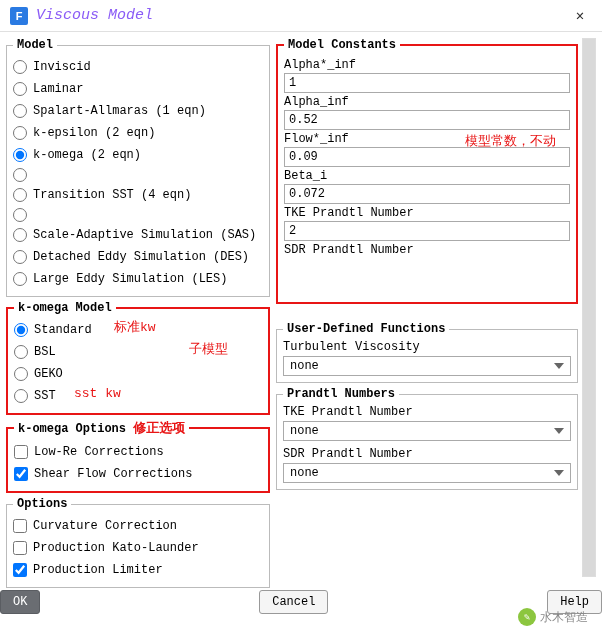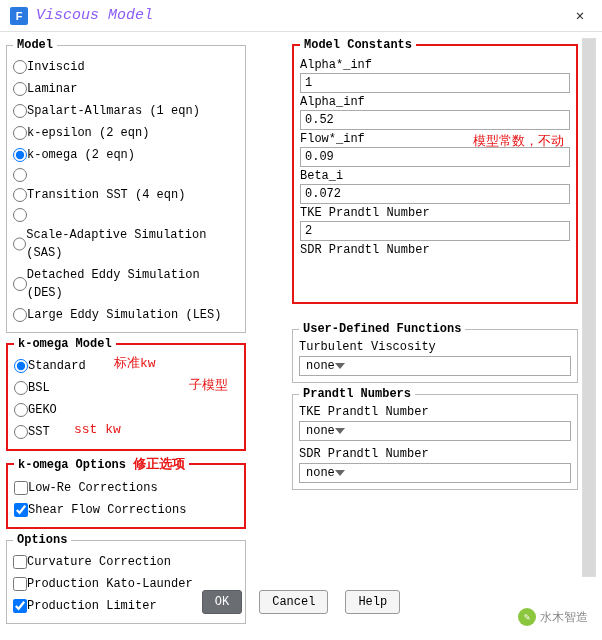--- a/index.html
+++ b/index.html
@@ -32,34 +32,35 @@
     margin-right: 8px;
   }
   .title { flex: 1; font-size: 15px; color: #8b5cf6; font-style: italic; }
   .close-btn { width: 24px; text-align: center; font-size: 14px; cursor: pointer; color: #333; }
   .content {
     display: flex;
     padding: 6px 6px 0 6px;
     gap: 6px;
     height: 545px;
   }
-  .left-col { width: 240px; display: flex; flex-direction: column; gap: 4px; }
+  .left-col { width: 264px; display: flex; flex-direction: column; gap: 4px; }
   fieldset {
     border: 1px solid #bbb;
     padding: 4px 6px 6px 6px;
     position: relative;
   }
   legend {
     font-weight: bold;
     padding: 0 4px;
     font-size: 12px;
   }
   .radio-row, .check-row {
     display: flex;
     align-items: center;
+    gap: 6px;
     padding: 2px 0;
     line-height: 18px;
     position: relative;
   }
   input[type=radio], input[type=checkbox] {
     width: 14px; height: 14px;
   }
   .red-box { border: 2px solid #e81515 !important; }
   .annot {
     position: absolute;
@@ -90,36 +91,37 @@
   }
   .scrollbar-thumb {
     width: 100%;
     height: 100%;
     background: #d9d9d9;
   }
   .udf-sel, .pn-sel {
     width: 100%;
     display: flex;
     align-items: center;
+    justify-content: space-between;
     border: 1px solid #aaa;
     padding: 2px 6px;
     background: #fff;
     margin-top: 2px;
     cursor: pointer;
   }
   .down-triangle {
     width: 0; height: 0;
     border-left: 5px solid transparent;
     border-right: 5px solid transparent;
     border-top: 6px solid #666;
   }
   .button-row {
     display: flex;
-    justify-content: center;
-    gap: 17px;
+    justify-content: space-between;
+    gap: 9px;
     padding: 12px 0;
     border-top: 1px solid transparent;
   }
   .btn {
     border: 1px solid #999;
     background: #f5f5f5;
     padding: 4px 12px;
     border-radius: 3px;
     font-family: inherit;
     font-size: 12px;
@@ -140,21 +142,21 @@
     color: #888;
     font-size: 12px;
   }
   .wm-icon {
     width: 18px; height: 18px;
     border-radius: 50%;
     background: #8cc63f;
     display: flex; align-items: center; justify-content: center;
     color: #fff; font-size: 10px;
   }
-  .right-scroll-wrap { flex:1; display:flex; gap:4px;margin-left:40px; }
+  .right-scroll-wrap { flex:1; display:flex; gap:4px; }
   .right-inner { flex:1; display:flex; flex-direction:column; gap:4px; }
 </style>
 </head>
 <body>
 
 <div class="titlebar">
   <div class="app-icon">F</div>
   <div class="title">Viscous Model</div>
   <div class="close-btn">✕</div>
 </div>
@@ -260,21 +262,21 @@
         </div>
     </fieldset>
 
   </div>
 
   <div class="right-scroll-wrap">
     <div class="right-inner">
 
       <fieldset class="red-box" style="position:relative;">
         <legend>Model Constants</legend>
-        <span class="annot" style="right:12px; top:80px;">模型常数，不动</span>
+        <span class="annot" style="right:20px; top:80px;">模型常数，不动</span>
         <div class="mc-container">
           <div class="mc-row"><label>Alpha*_inf</label><input type="text" value="1" style=""></div>
           <div class="mc-row"><label>Alpha_inf</label><input type="text" value="0.52" style=""></div>
           <div class="mc-row"><label>Flow*_inf</label><input type="text" value="0.09" style=""></div>
           <div class="mc-row"><label>Beta_i</label><input type="text" value="0.072" style=""></div>
           <div class="mc-row"><label>TKE Prandtl Number</label><input type="text" value="2" style=""></div>
           <div class="mc-row">
               <label>SDR Prandtl Number</label>
             </div>
         </div>

